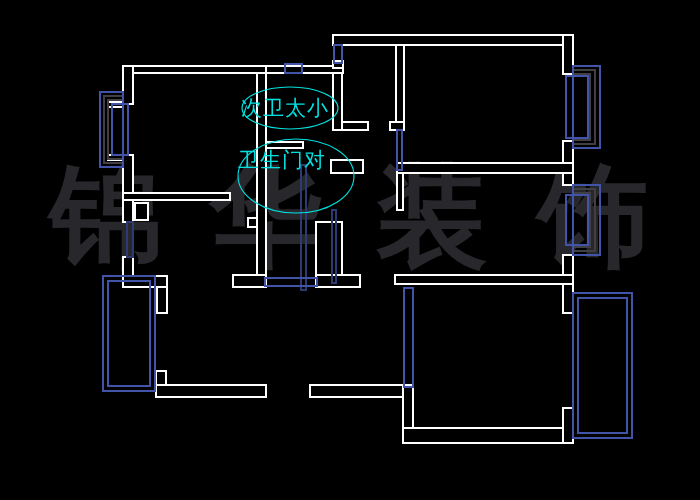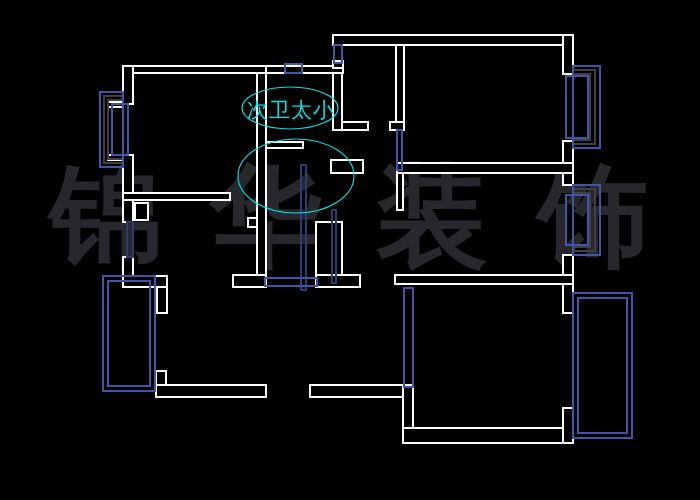--- a/index.html
+++ b/index.html
@@ -4,22 +4,22 @@
 <style>
   html,body{margin:0;padding:0;background:#000;}
   .stage{position:relative;width:700px;height:500px;background:#000;overflow:hidden;
          font-family:"DejaVu Sans","Liberation Sans",sans-serif;}
   .watermark{position:absolute;left:0;top:0;width:700px;height:500px;z-index:1;}
   .watermark span{position:absolute;top:160px;font-size:112px;line-height:1;
          font-weight:bold;font-family:"DejaVu Serif","Liberation Serif",serif;
          color:#28282c;user-select:none;}
   .wm-0{left:50px;} .wm-1{left:210px;} .wm-2{left:376px;} .wm-3{left:538px;}
   #plan-svg{position:absolute;left:0;top:0;z-index:2;}
-  .annotation{position:absolute;z-index:3;color:#00e2e2;text-align:center;
-         font-size:21px;letter-spacing:1px;line-height:26px;white-space:nowrap;}
+  .annotation{position:absolute;z-index:3;color:#00e2e2;text-align:left;
+         font-size:21px;letter-spacing:1px;line-height:26px;white-space:nowrap;font-family:Liberation Mono, monospace;}
   .ann-0{left:241px;top:97px;width:100px;}
   .ann-1{left:238px;top:149px;width:116px;}
 </style>
 </head>
 <body>
 
 <div class="stage">
 
   <div class="watermark">
     <span class="wm-0">锦</span>
@@ -93,15 +93,16 @@
       <rect x="127" y="222" width="6" height="35" fill="none" stroke="#2e3a72" stroke-width="1.2"></rect>
       <ellipse cx="290" cy="108" rx="48" ry="21" fill="none" stroke="#00e2e2" stroke-width="1.1" shape-rendering="auto"></ellipse>
       <ellipse cx="296" cy="176" rx="58" ry="37" fill="none" stroke="#00e2e2" stroke-width="1.1" shape-rendering="auto"></ellipse>
     </svg>
 
   <div class="annotation ann-0">
     <div>次卫太小</div>
   </div>
 
   <div class="annotation ann-1">
+    <div>卫生门对</div>
   </div>
 
 </div>
 
 </body></html>

